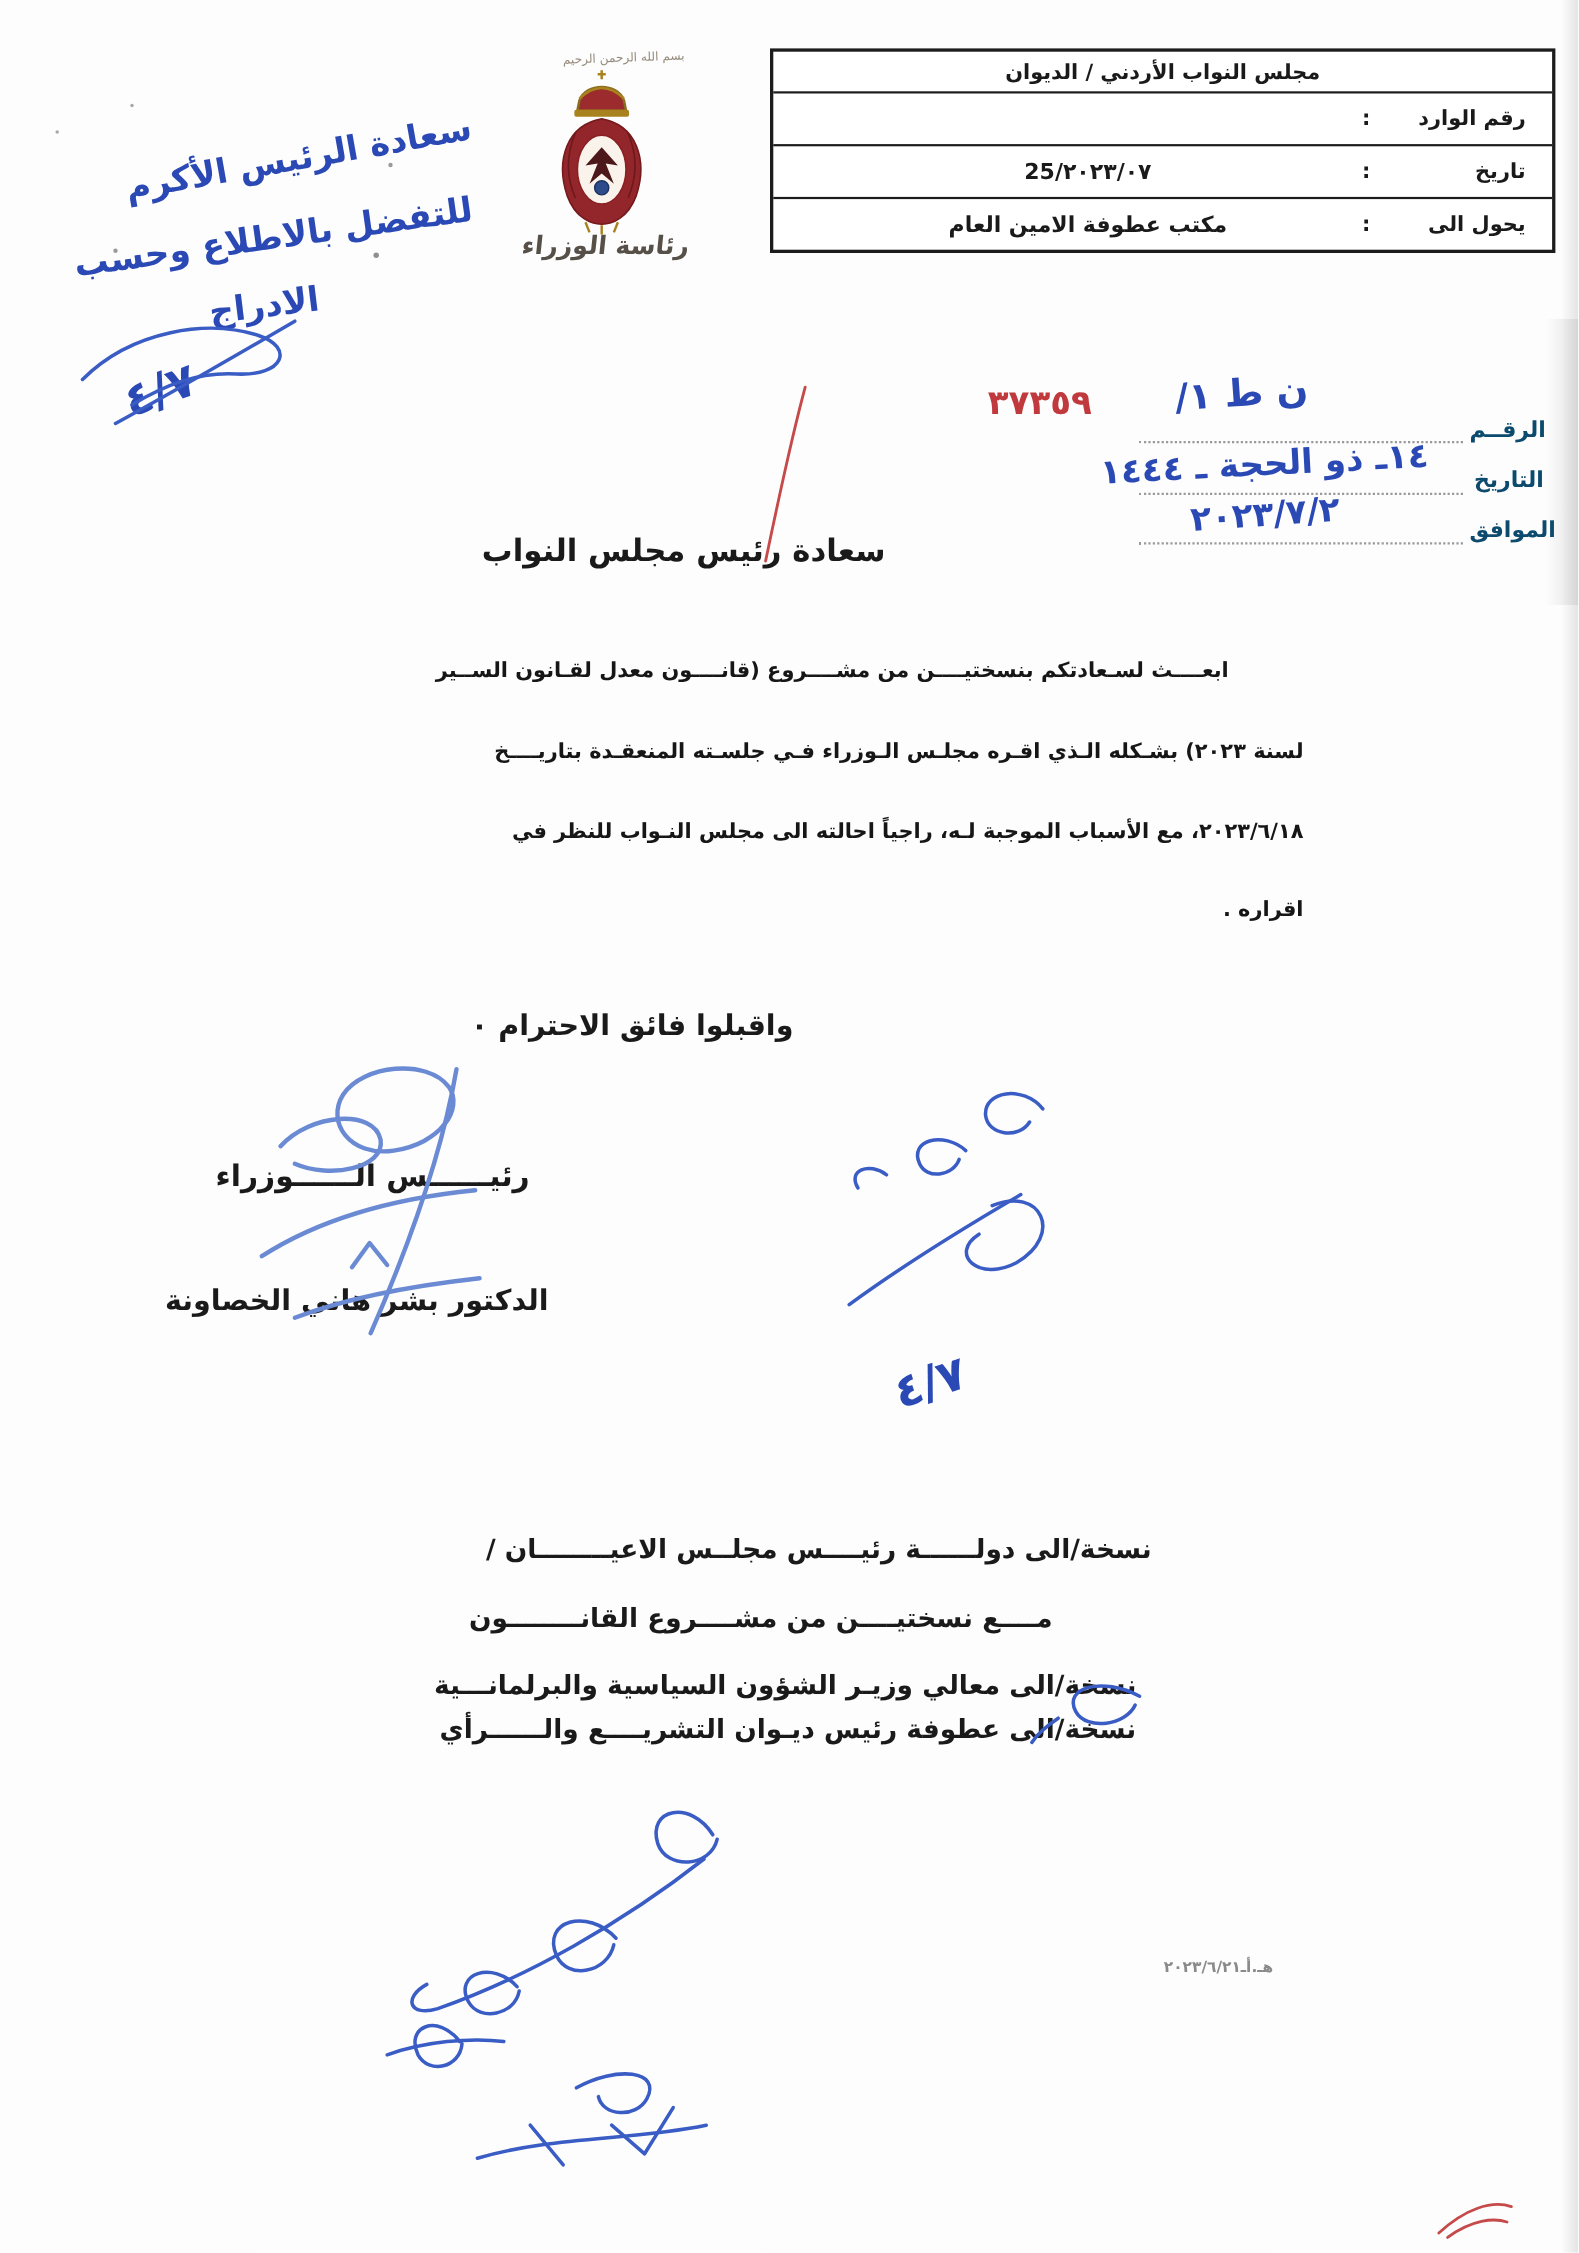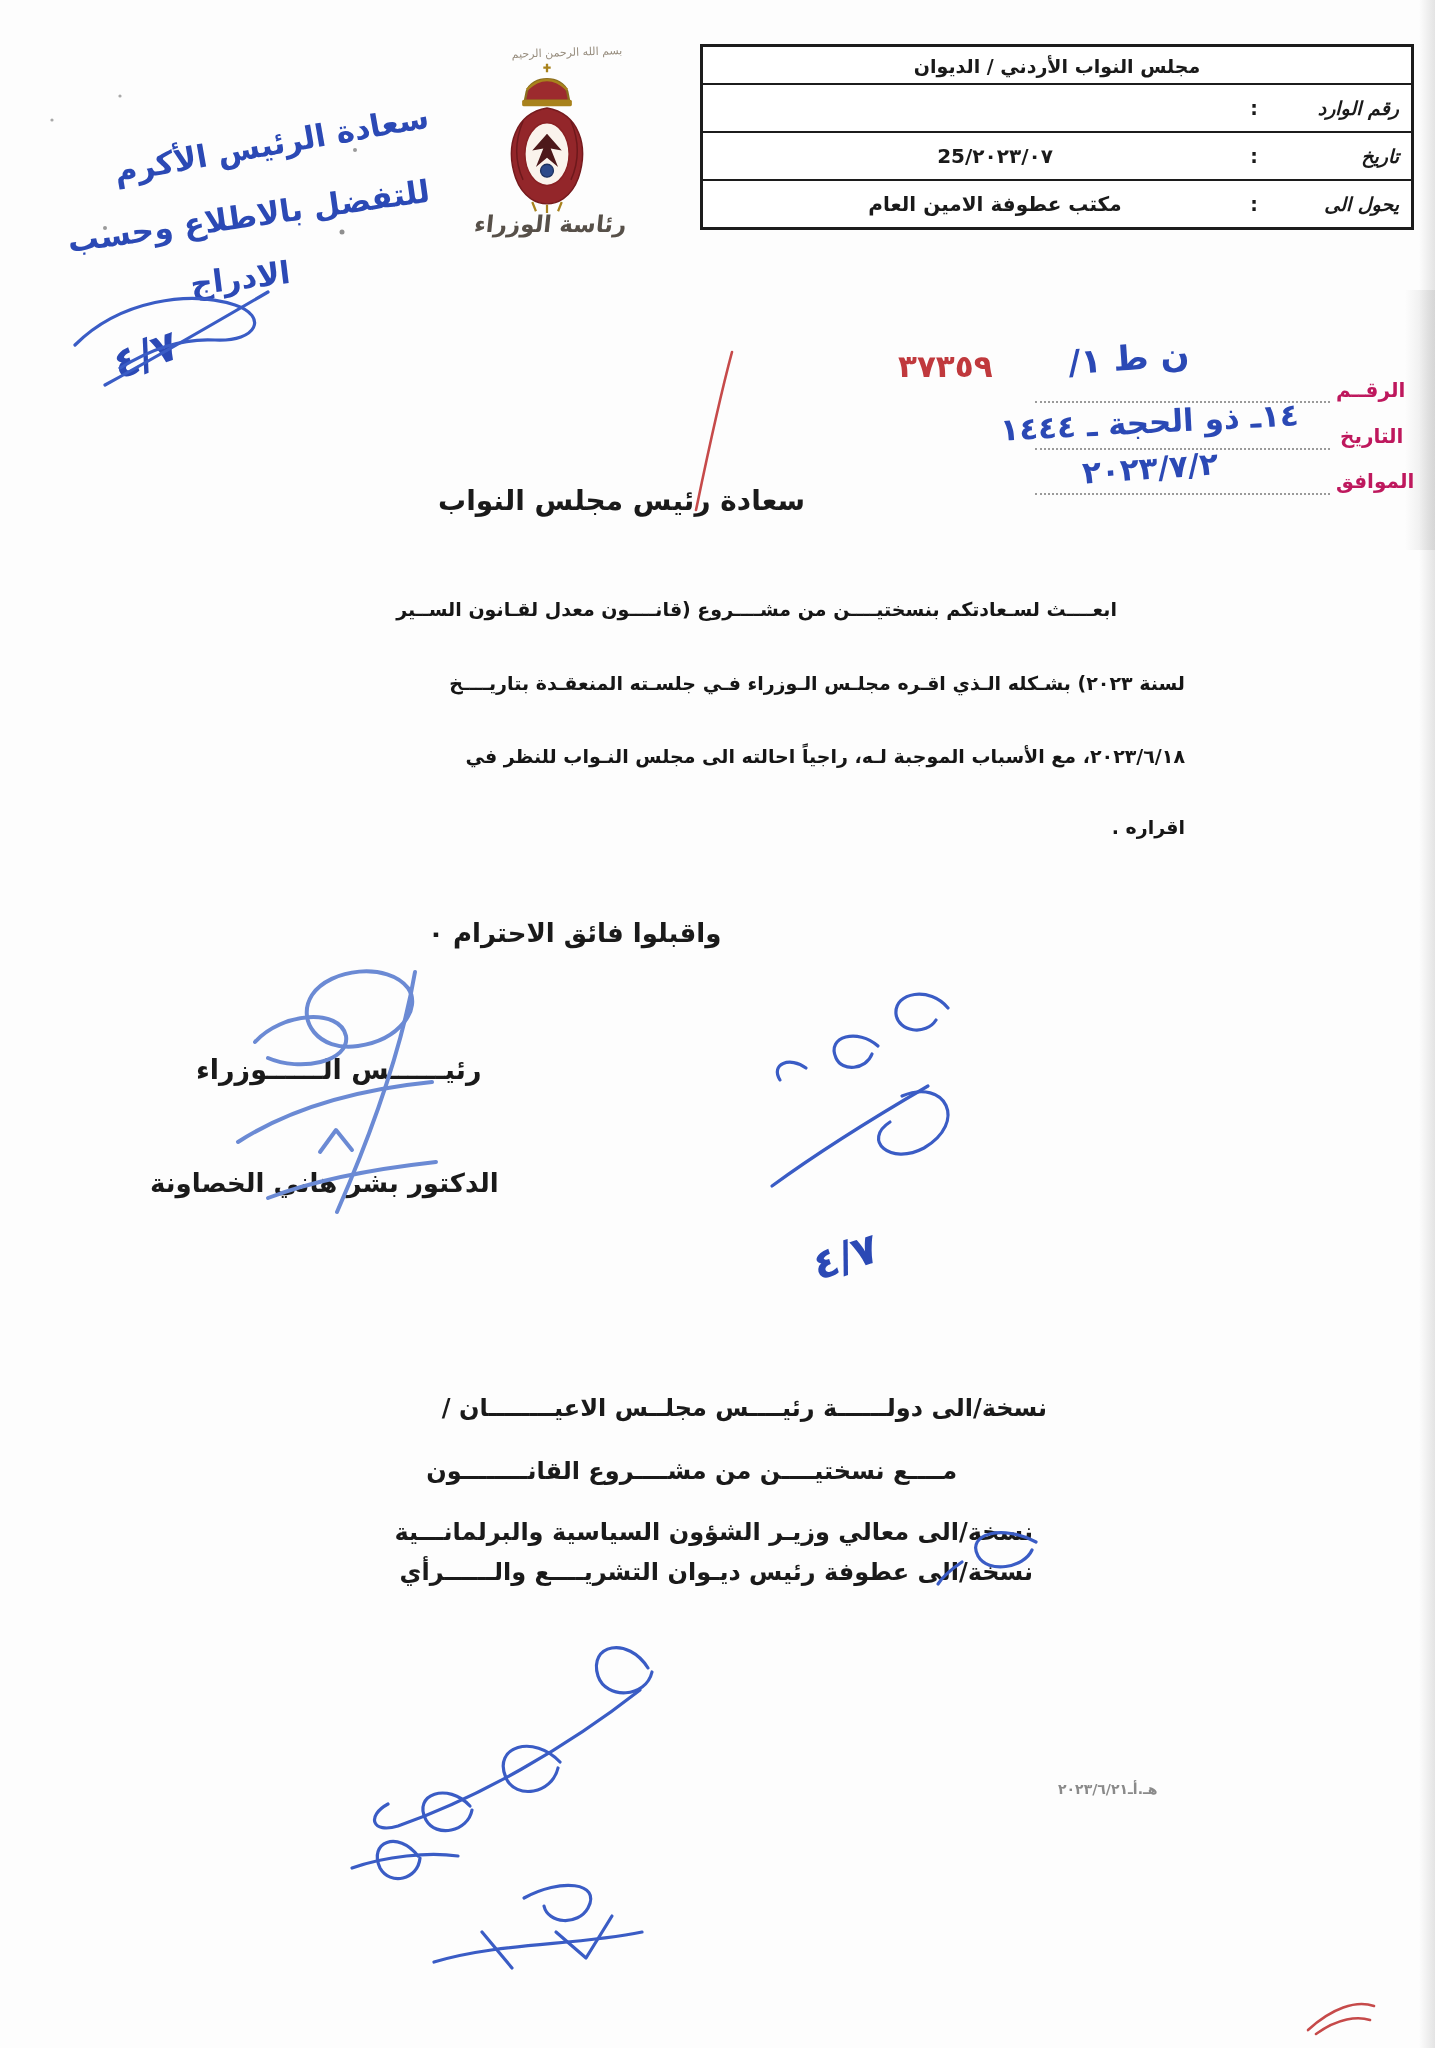--- a/index.html
+++ b/index.html
@@ -12,40 +12,40 @@
   .edge-right2{position:absolute;right:0;top:290px;width:30px;height:260px;
     background:linear-gradient(to left,#c4c4c4,rgba(255,255,255,0));opacity:.45;}
 
   
   .stamp{position:absolute;left:700px;top:44px;width:708px;border:3px solid #1c1c1c;background:#fff;}
   .stamp-title{border-bottom:2px solid #1c1c1c;text-align:center;font-weight:bold;
     font-size:19px;padding:8px 20px 6px;}
   .stamp-row{display:flex;align-items:center;border-bottom:2px solid #1c1c1c;height:46px;
     font-weight:bold;font-size:19px;}
   .stamp-row:last-child{border-bottom:none;}
-  .stamp-lbl{width:132px;padding-right:12px;font-style:italic;}
+  .stamp-lbl{width:132px;padding-right:24px;}
   .stamp-colon{width:26px;text-align:center;}
   .stamp-val{flex:1;text-align:center;font-size:20px;padding-left:46px;white-space:nowrap;}
 
   
   .bismillah{position:absolute;left:492px;top:46px;width:150px;text-align:center;
     font-size:11px;color:#968c7d;transform:rotate(-2deg);}
   .emblem{position:absolute;left:487px;top:62px;}
   .org-name{position:absolute;left:458px;top:211px;width:185px;text-align:center;
     font-size:23px;font-weight:bold;color:#575049;transform:skewX(-6deg);}
 
   
   .hand{color:#2b49b5;font-weight:bold;white-space:nowrap;}
   .note-line1{position:absolute;left:112px;top:126px;font-size:31px;transform:rotate(-10deg);}
   .note-line2{position:absolute;left:66px;top:198px;font-size:31px;transform:rotate(-8deg);}
   .note-line3{position:absolute;left:190px;top:260px;font-size:31px;transform:rotate(-7deg);}
   .note-mark{position:absolute;left:112px;top:330px;font-size:42px;transform:rotate(-20deg);}
 
   
-  .reg-label{position:absolute;font-size:20px;font-weight:bold;color:#be185d;white-space:nowrap;}
+  .reg-label{position:absolute;font-size:20px;font-weight:bold;color:#0c4a6e;white-space:nowrap;}
   .reg-line{position:absolute;border-bottom:2px dotted #9a9a9a;width:295px;height:0;}
   .reg-val{position:absolute;font-size:31px;}
   .red-number{position:absolute;left:898px;top:348px;font-size:31px;font-weight:bold;
     color:#c0393d;letter-spacing:3px;white-space:nowrap;}
 
   
   .salutation{position:absolute;left:438px;top:484px;font-size:28px;font-weight:bold;white-space:nowrap;}
   .body-line{position:absolute;font-size:19px;font-weight:bold;color:#161616;white-space:nowrap;}
   .closing{position:absolute;left:428px;top:918px;font-size:26px;font-weight:bold;white-space:nowrap;}
   .signer-title{position:absolute;left:196px;top:1054px;font-size:27px;font-weight:bold;white-space:nowrap;}

